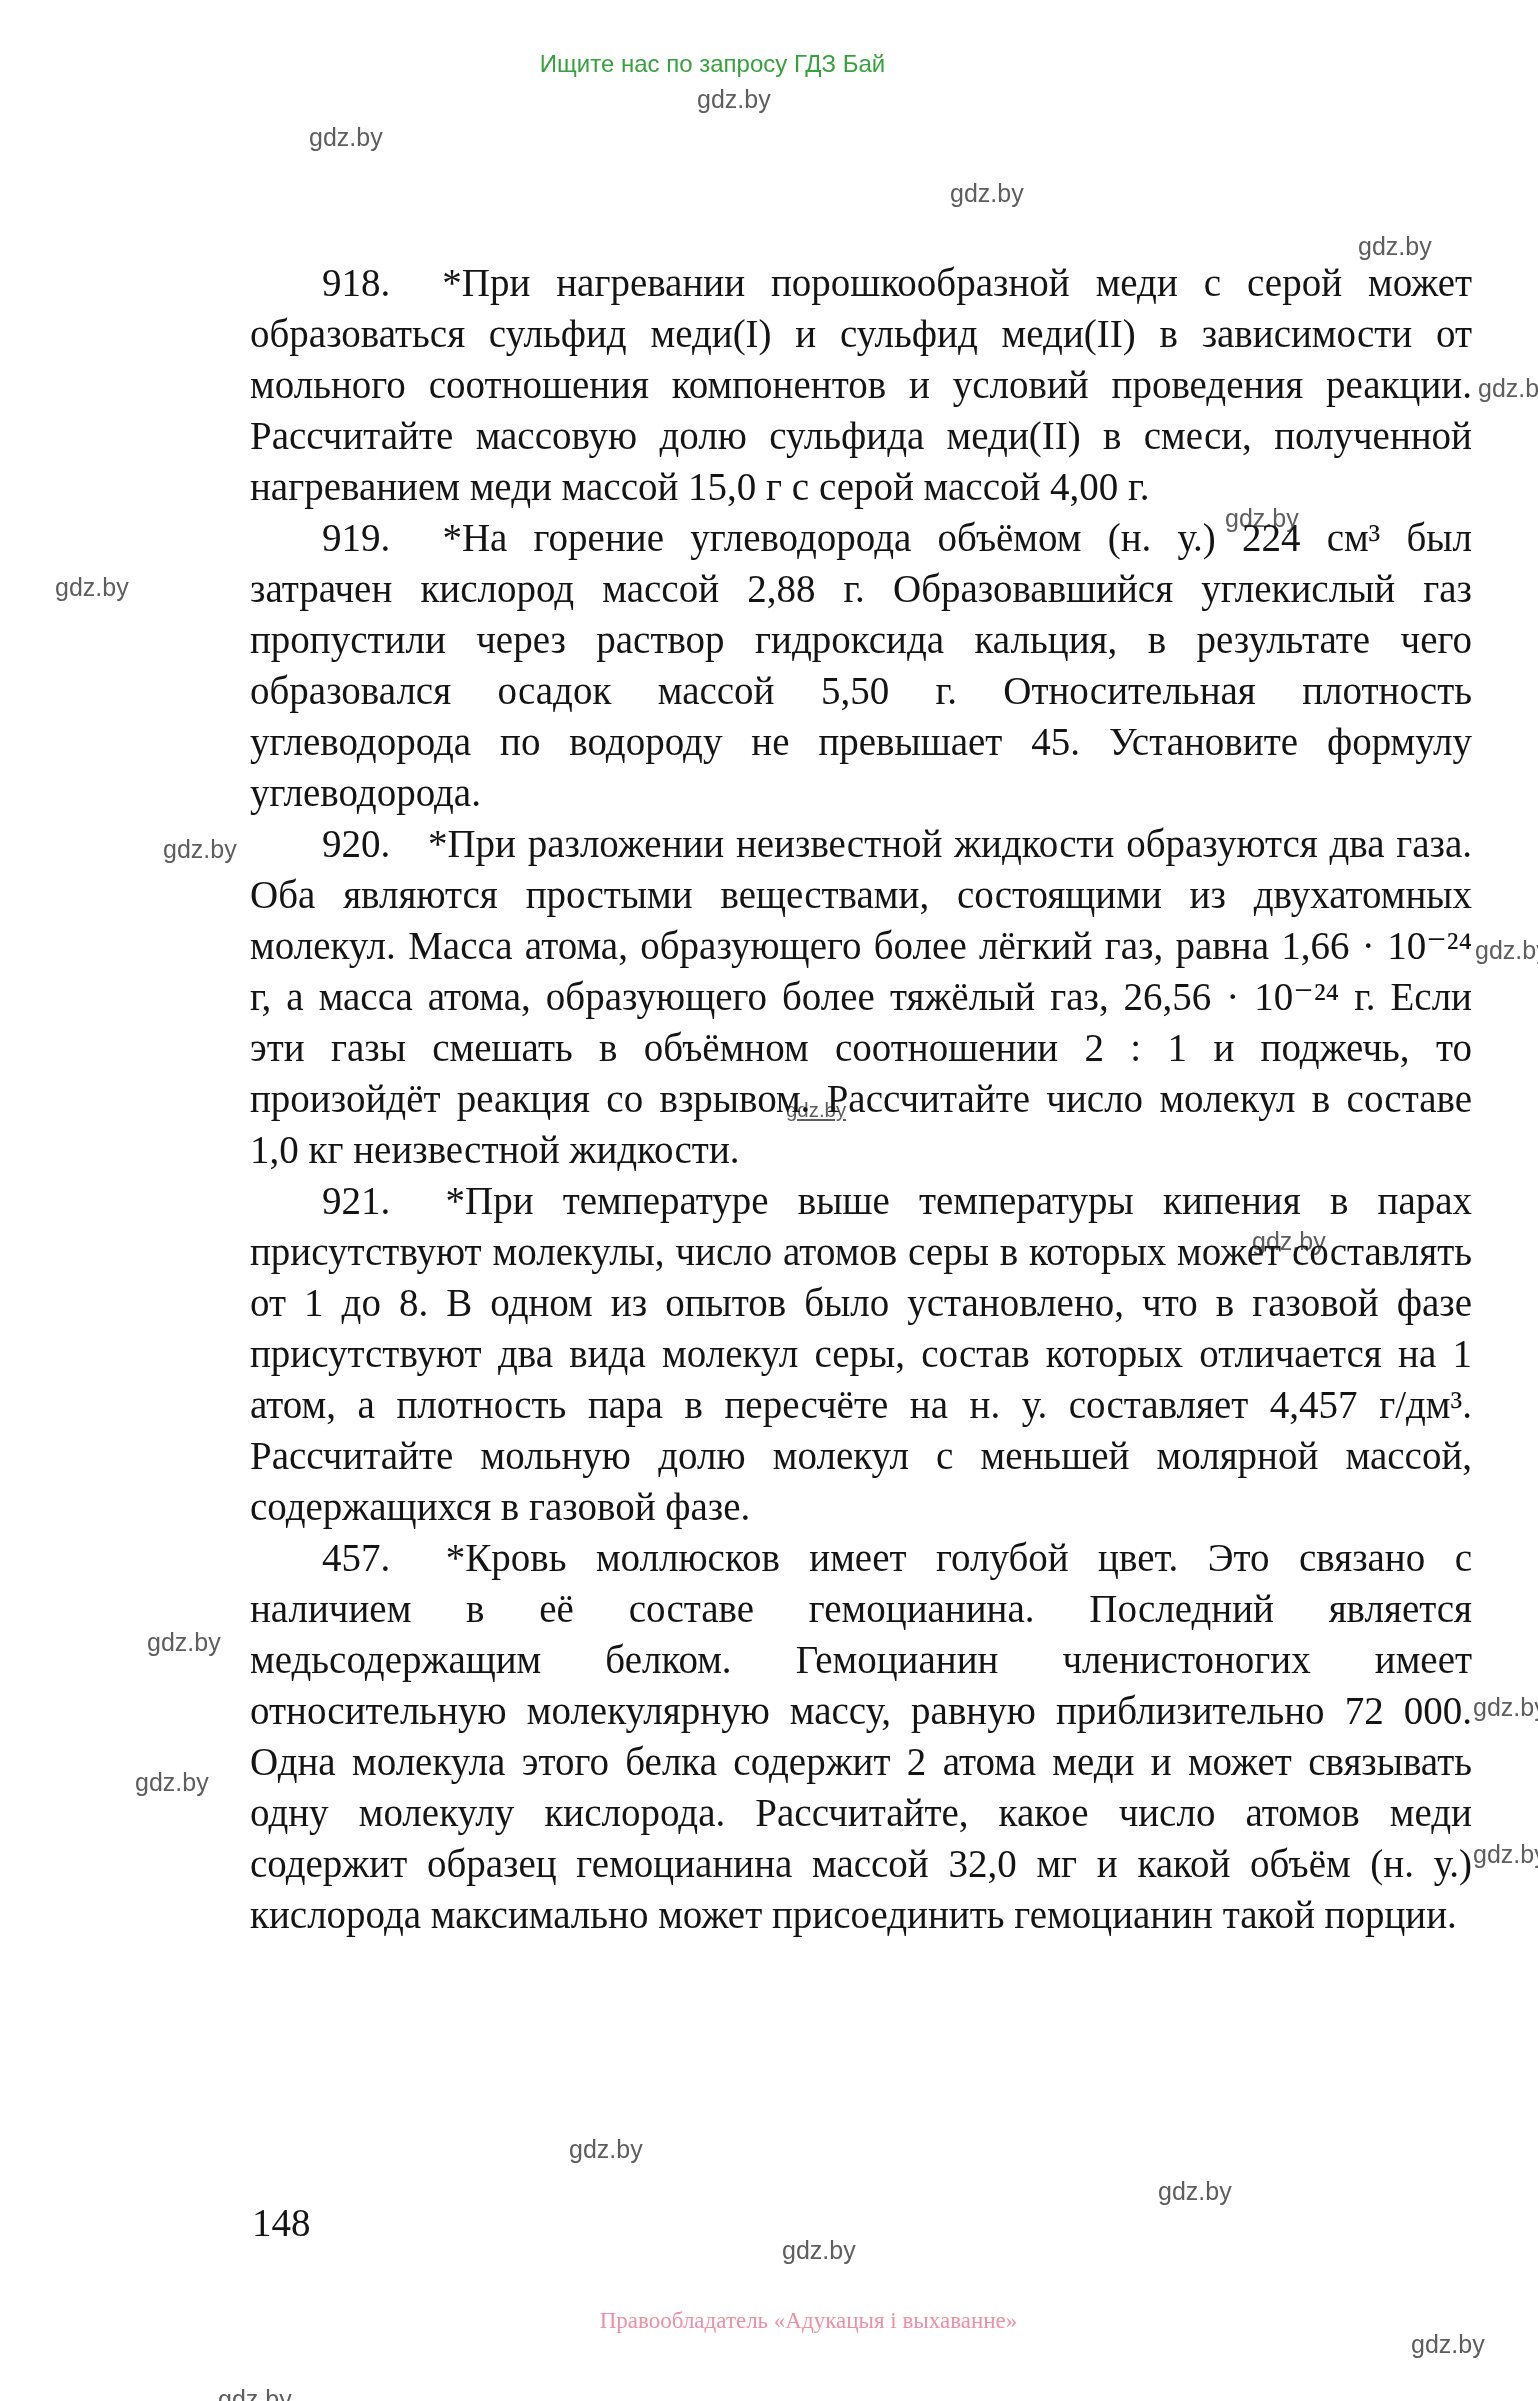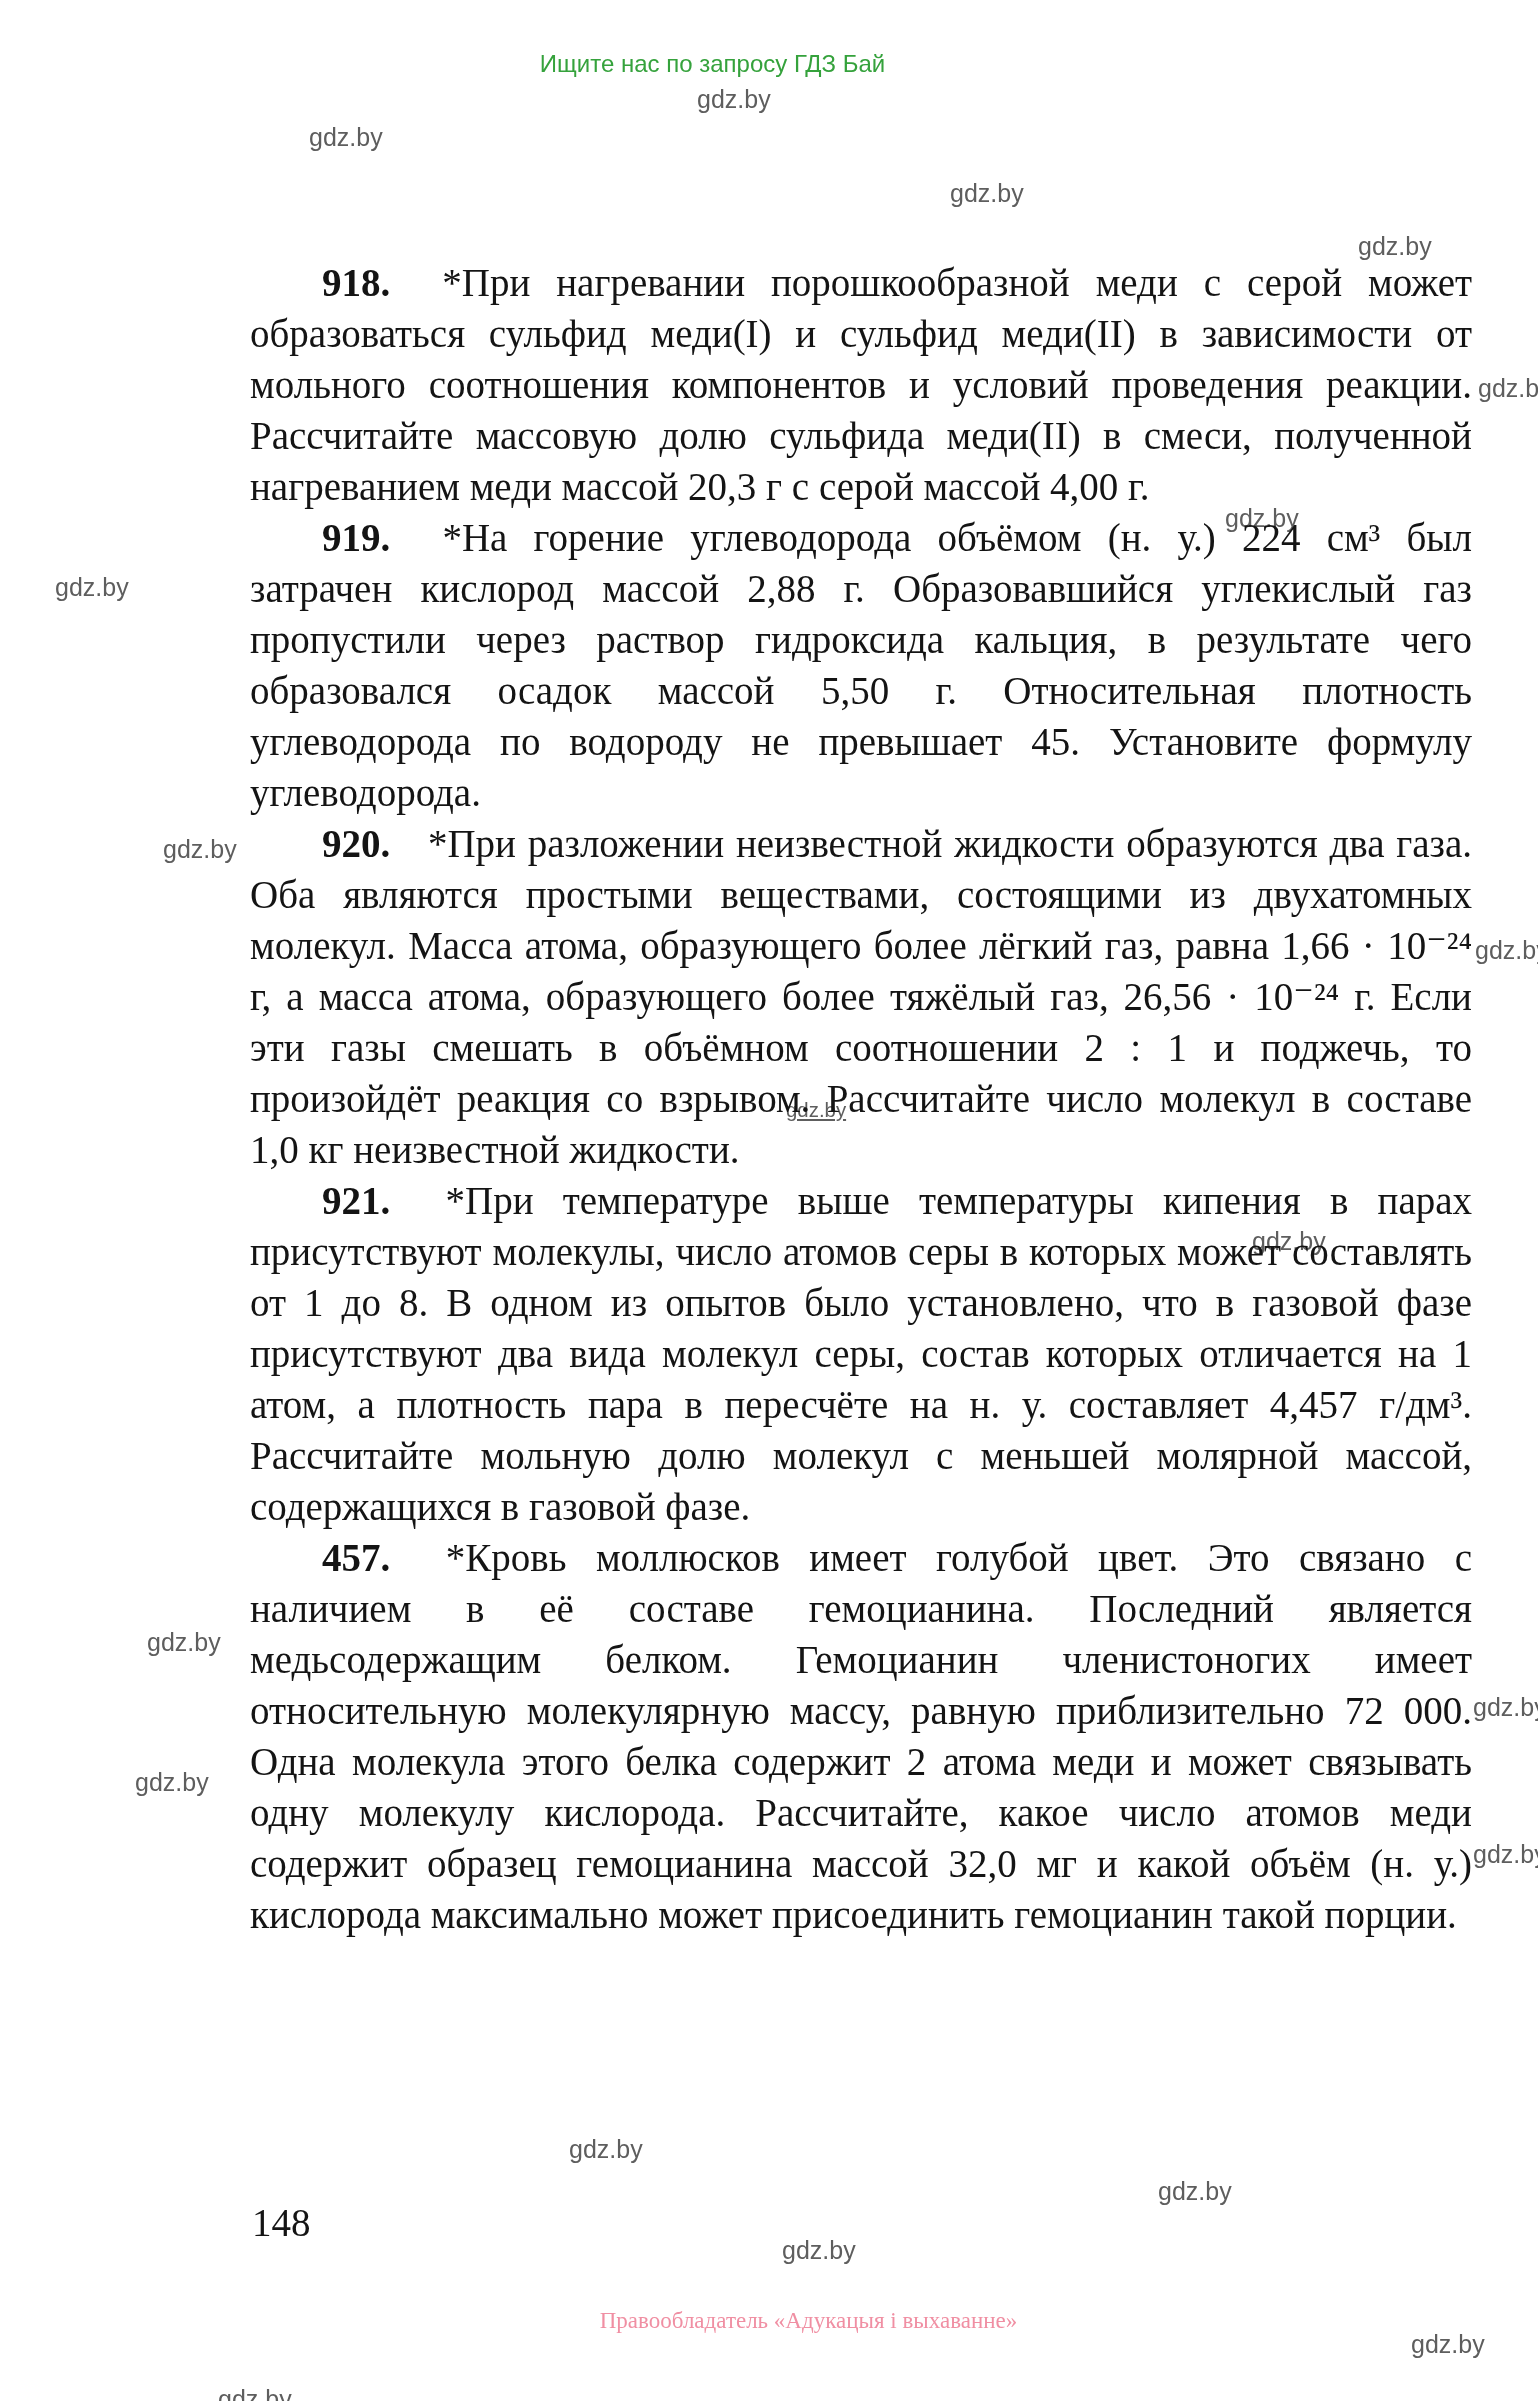--- a/index.html
+++ b/index.html
@@ -40,21 +40,21 @@
     position: absolute;
     left: 211px;
     top: 218px;
     width: 1222px;
     font-size: 39px;
     line-height: 51px;
     text-align: justify;
     color: #141414;
   }
   .problem { text-indent: 59px; margin: 0; }
-  .problem .num { font-weight: bold; }
+  .problem .num { font-weight: normal; }
 
   .page-number {
     position: absolute;
     left: 213px;
     top: 2161px;
     font-size: 39px;
     color: #141414;
   }
 
   .copyright {
@@ -106,21 +106,21 @@
 <div class="wm" style="left:1434px; top:1801px;">gdz.by</div>
 <div class="wm" style="left:530px;  top:2096px;">gdz.by</div>
 <div class="wm" style="left:1119px; top:2138px;">gdz.by</div>
 <div class="wm" style="left:743px;  top:2197px;">gdz.by</div>
 <div class="wm" style="left:1372px; top:2291px;">gdz.by</div>
 <div class="wm" style="left:179px;  top:2346px;">gdz.by</div>
 
 <div class="content">
   <p class="problem">
     <span class="num">918.</span>
-    <span>*При нагревании порошкообразной меди с серой может образоваться сульфид меди(I) и сульфид меди(II) в зависимости от мольного соотношения компонентов и условий проведения реакции. Рассчитайте массовую долю сульфида меди(II) в смеси, полученной нагреванием меди массой 20,3 г с серой массой 4,00 г.</span>
+    <span>*При нагревании порошкообразной меди с серой может образоваться сульфид меди(I) и сульфид меди(II) в зависимости от мольного соотношения компонентов и условий проведения реакции. Рассчитайте массовую долю сульфида меди(II) в смеси, полученной нагреванием меди массой 15,0 г с серой массой 4,00 г.</span>
   </p>
   <p class="problem">
     <span class="num">919.</span>
     <span>*На горение углеводорода объёмом (н. у.) 224 см³ был затрачен кислород массой 2,88 г. Образовавшийся углекислый газ пропустили через раствор гидроксида кальция, в результате чего образовался осадок массой 5,50 г. Относительная плотность углеводорода по водороду не превышает 45. Установите формулу углеводорода.</span>
   </p>
   <p class="problem">
     <span class="num">920.</span>
     <span>*При разложении неизвестной жидкости образуются два газа. Оба являются простыми веществами, состоящими из двухатомных молекул. Масса атома, образующего более лёгкий газ, равна 1,66 · 10⁻²⁴ г, а масса атома, образующего более тяжёлый газ, 26,56 · 10⁻²⁴ г. Если эти газы смешать в объёмном соотношении 2 : 1 и поджечь, то произойдёт реакция со взрывом. Рассчитайте число молекул в составе 1,0 кг неизвестной жидкости.</span>
   </p>
   <p class="problem">

